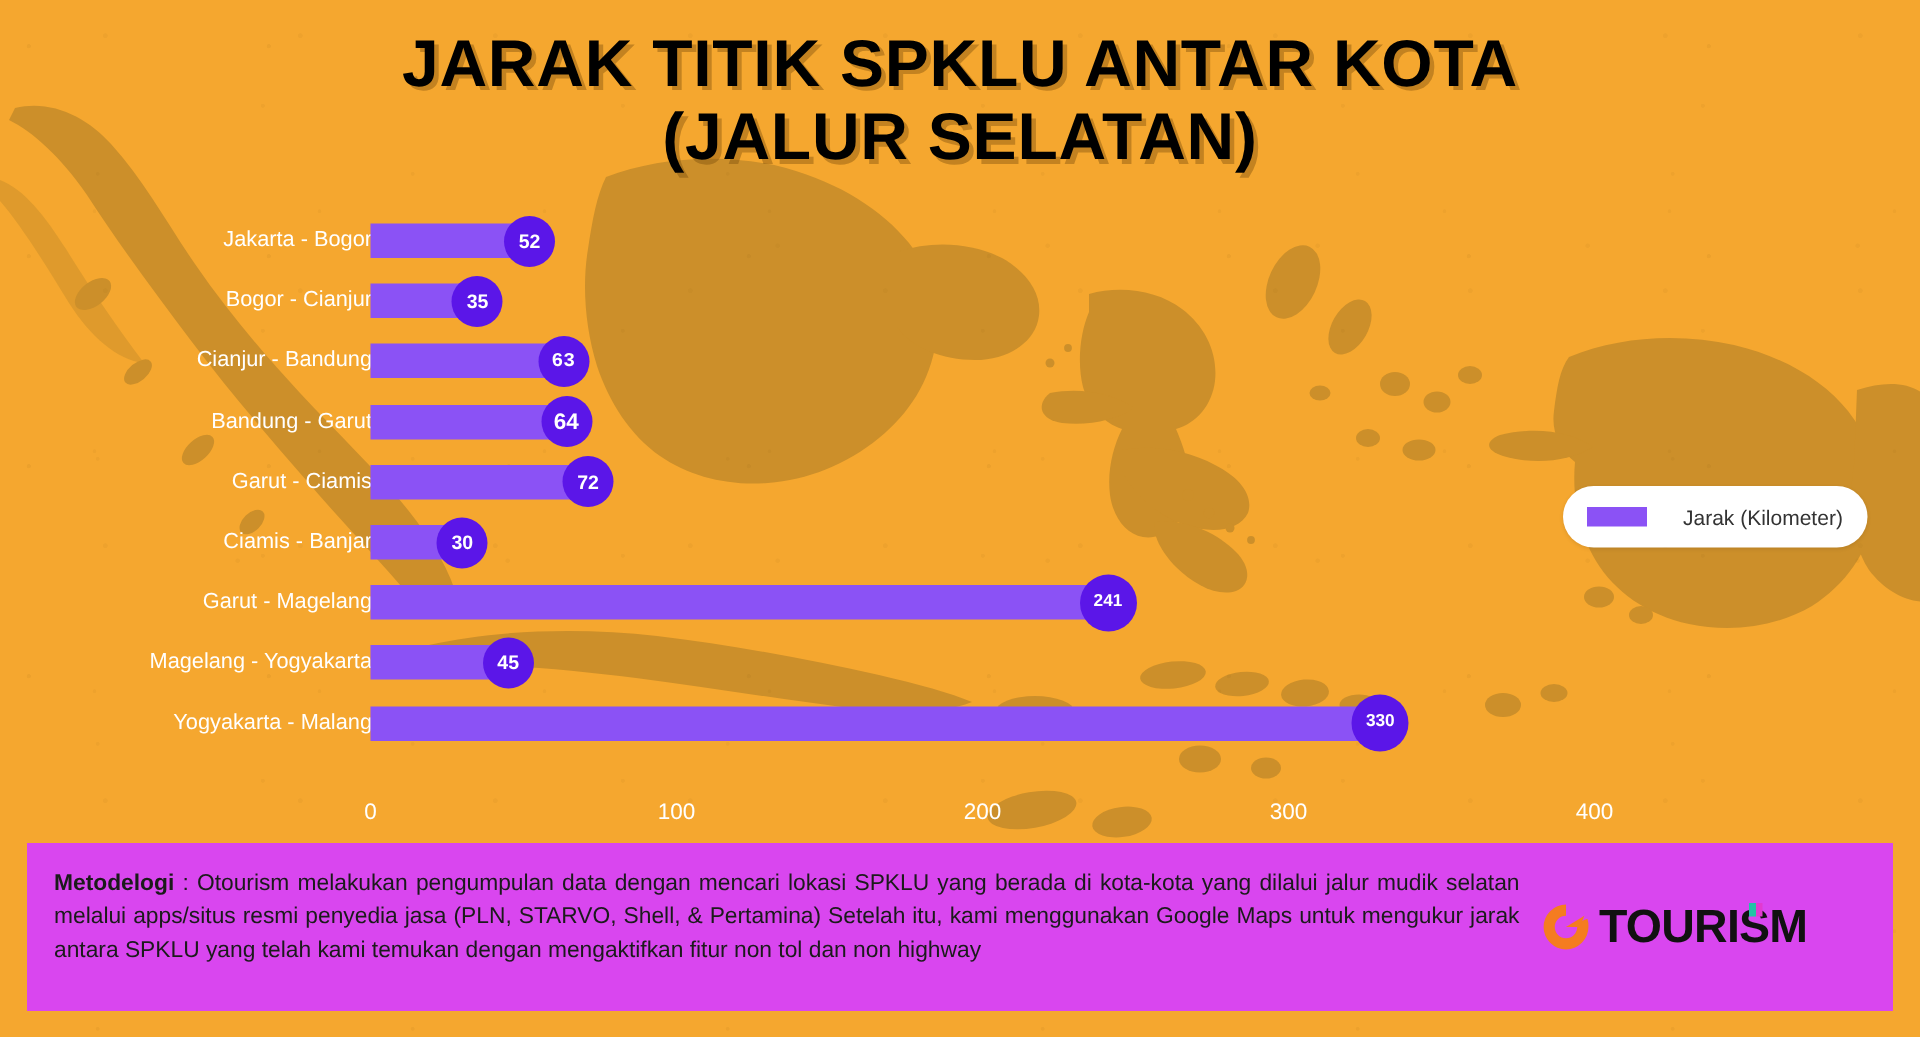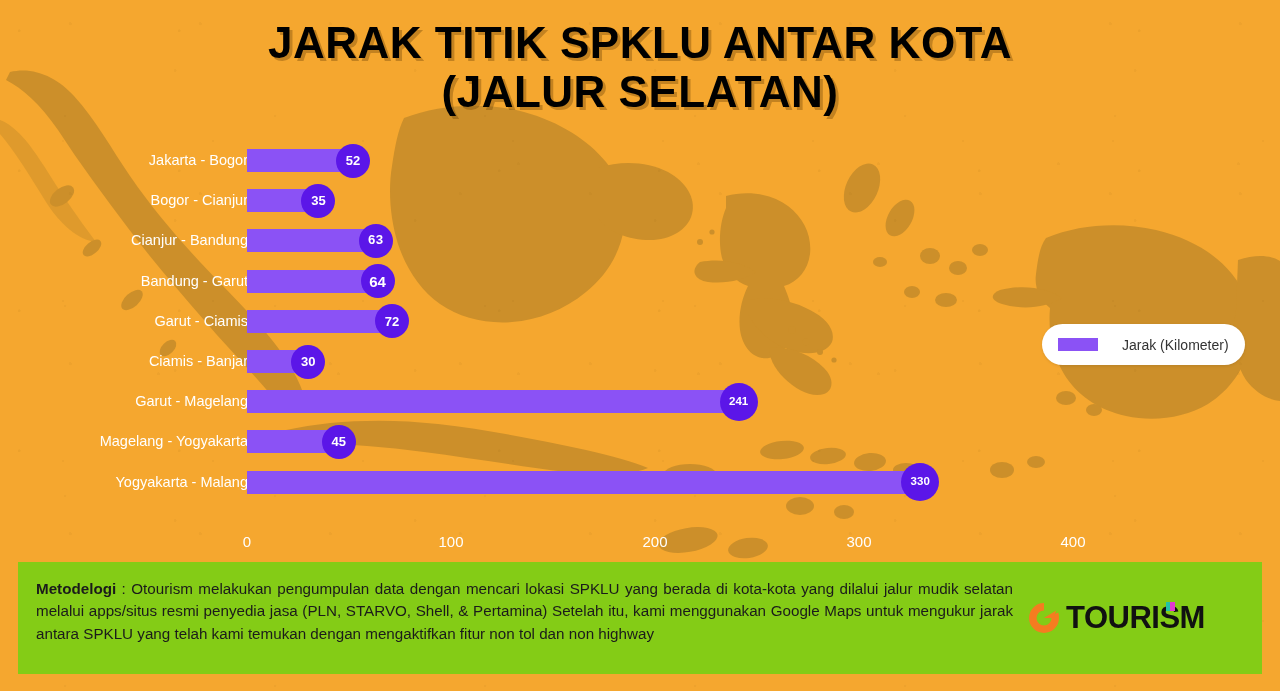--- a/index.html
+++ b/index.html
@@ -88,21 +88,21 @@
     z-index:6;
     box-shadow:0 1px 3px rgba(0,0,0,.10);
   }
   #legend .swatch{ width:40px; height:13px; background:#8B52F5; }
   #legend .ltext{ color:#333333; font-size:14px; }
 
   
   #footer{
     position:absolute; left:18px; top:562px;
     width:1244px; height:112px;
-    background:#84cc16; z-index:7;
+    background:#d946ef; z-index:7;
     display:flex; align-items:flex-start;
   }
   #method{
     flex:1; padding:16px 14px 10px 18px;
     font-size:15.2px; line-height:1.47; color:#1b1b1b;
     text-align:justify;
   }
   #method b{ font-weight:bold; }
   #logo{
     width:235px; height:112px;
@@ -268,21 +268,21 @@
         <div class="dot" style="width: 38px; height: 38px; left: 673.2px; font-size: 11.5px;">330</div>
       </div>
     </div>
   </div>
 
 <div id="xaxis">
     <span class="tick" style="left: 247px;">0</span>
     <span class="tick" style="left: 451px;">100</span>
     <span class="tick" style="left: 655px;">200</span>
     <span class="tick" style="left: 859px;">300</span>
-    <span class="tick" style="left: 1063px; margin-left: 10px;">400</span>
+    <span class="tick" style="left: 1063px;">400</span>
   </div>
 
 <div id="legend">
   <span class="swatch"></span>
   <span class="ltext">Jarak (Kilometer)</span>
 </div>
 
 <div id="footer">
   <div id="method">
     <b>Metodelogi</b><span> : </span><span>Otourism melakukan pengumpulan data dengan mencari lokasi SPKLU yang berada di kota-kota yang dilalui jalur mudik selatan melalui apps/situs resmi penyedia jasa (PLN, STARVO, Shell, &amp; Pertamina) Setelah itu, kami menggunakan Google Maps untuk mengukur jarak antara SPKLU yang telah kami temukan dengan mengaktifkan fitur non tol dan non highway</span>

